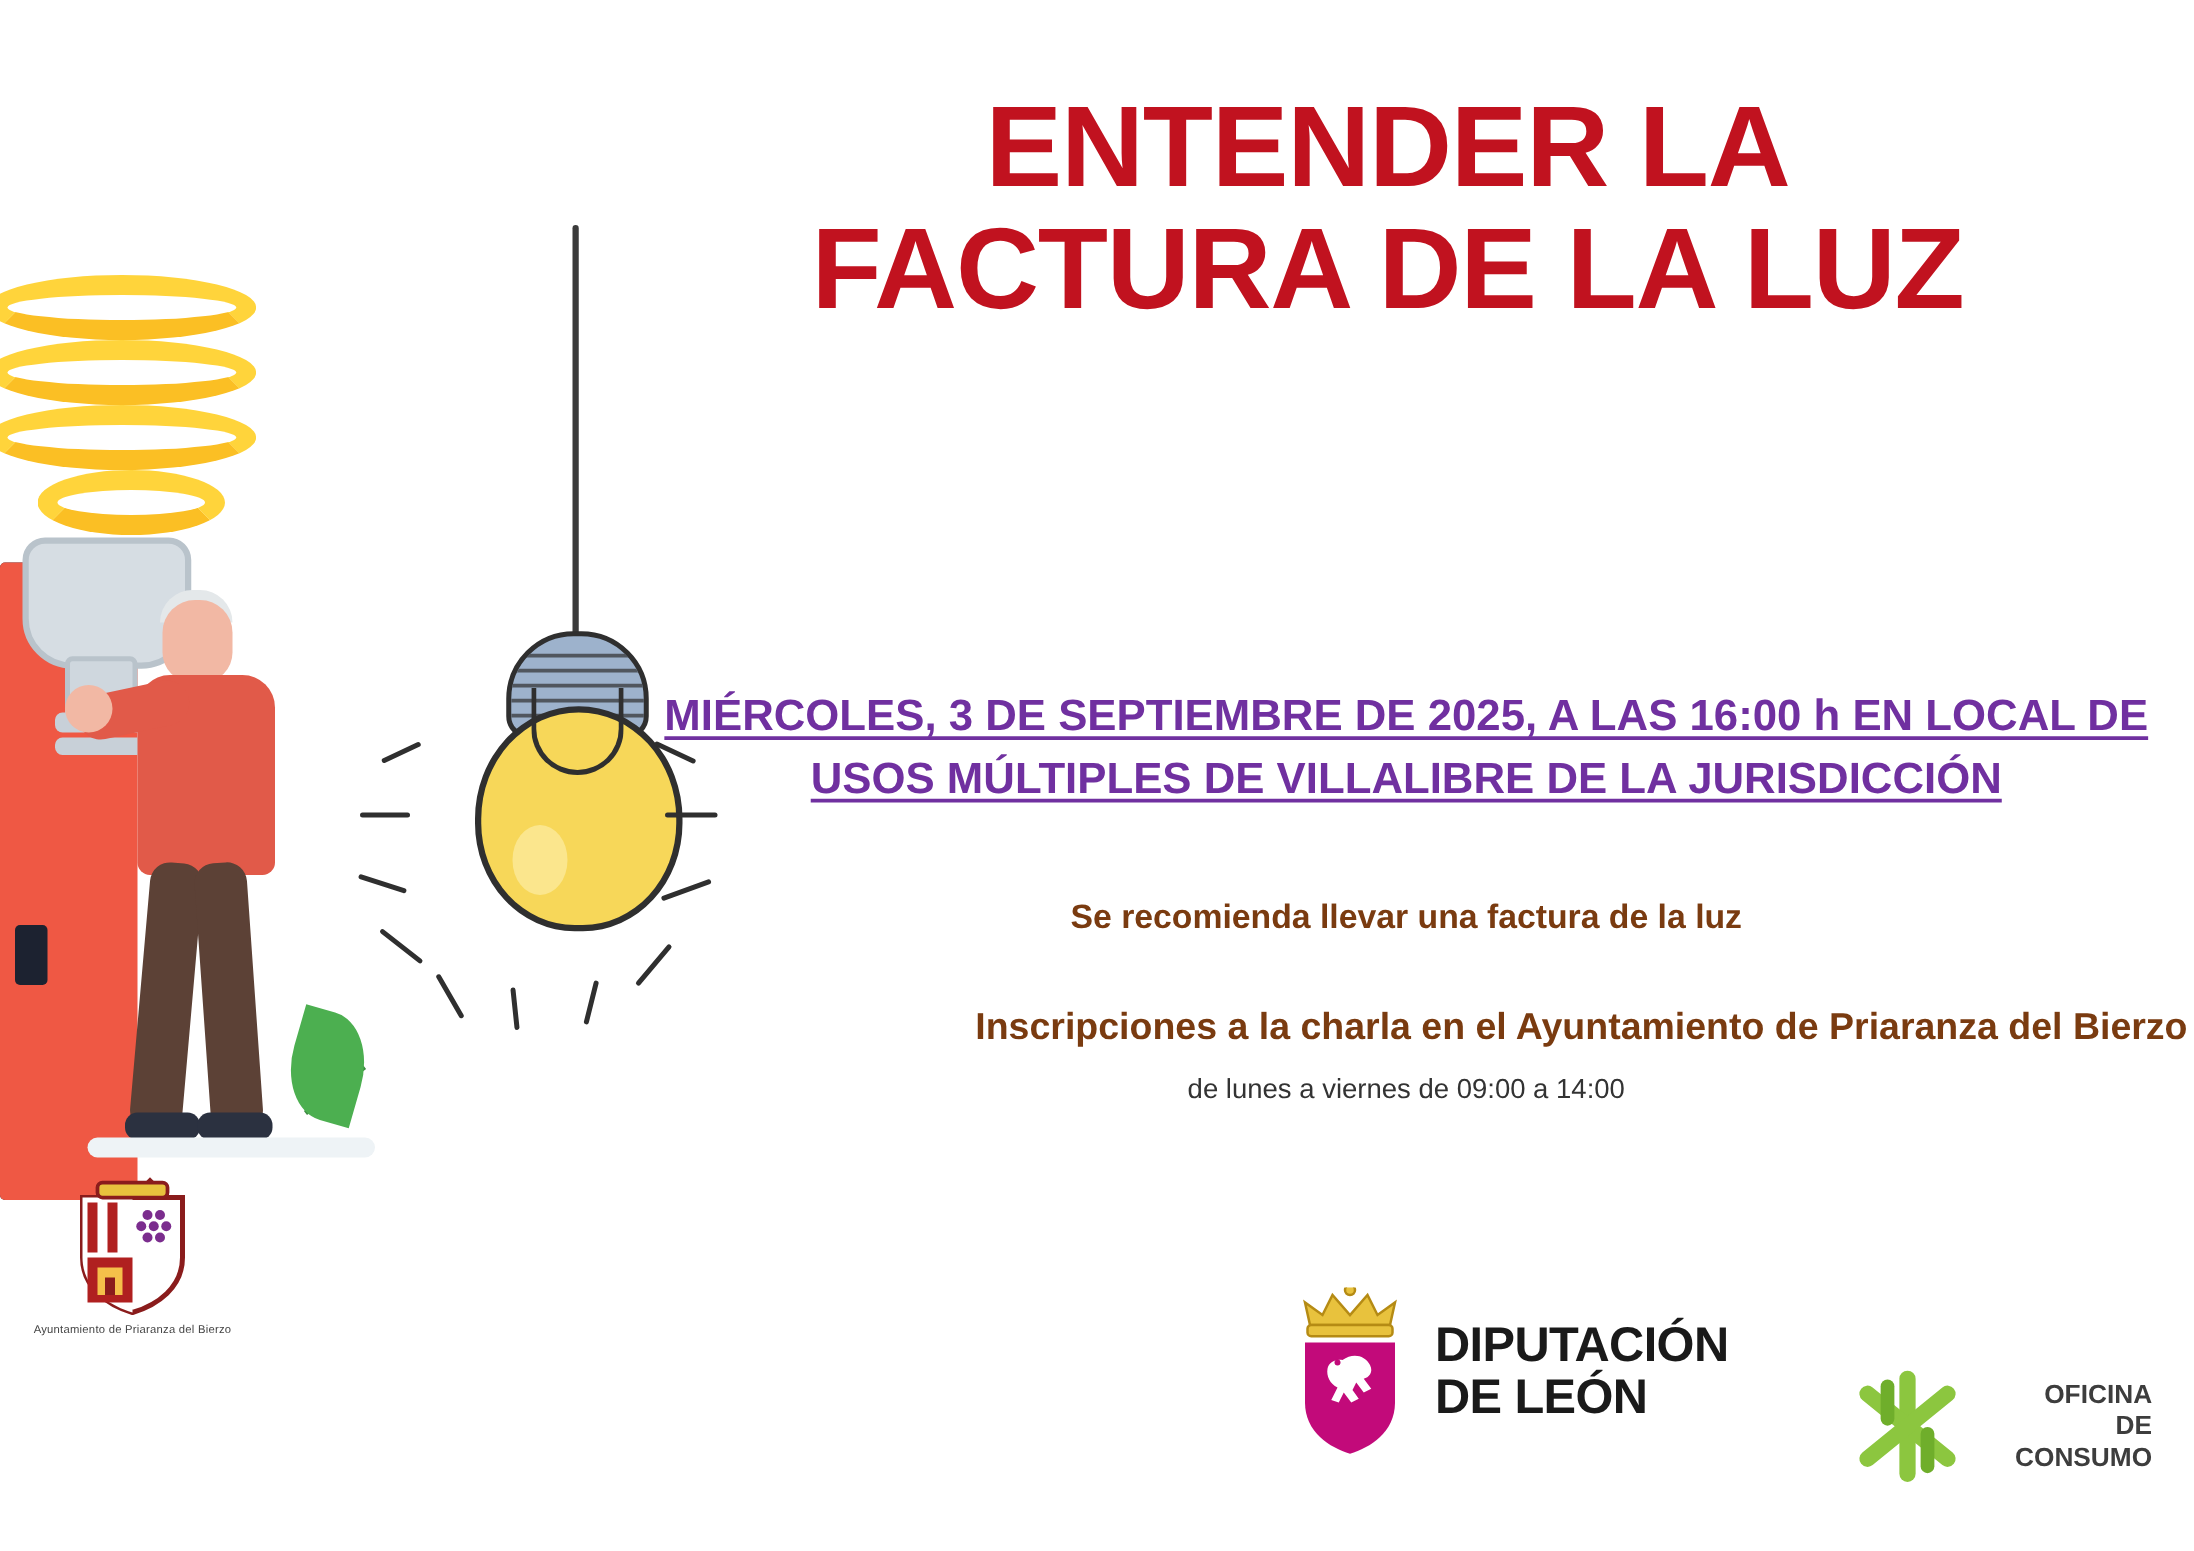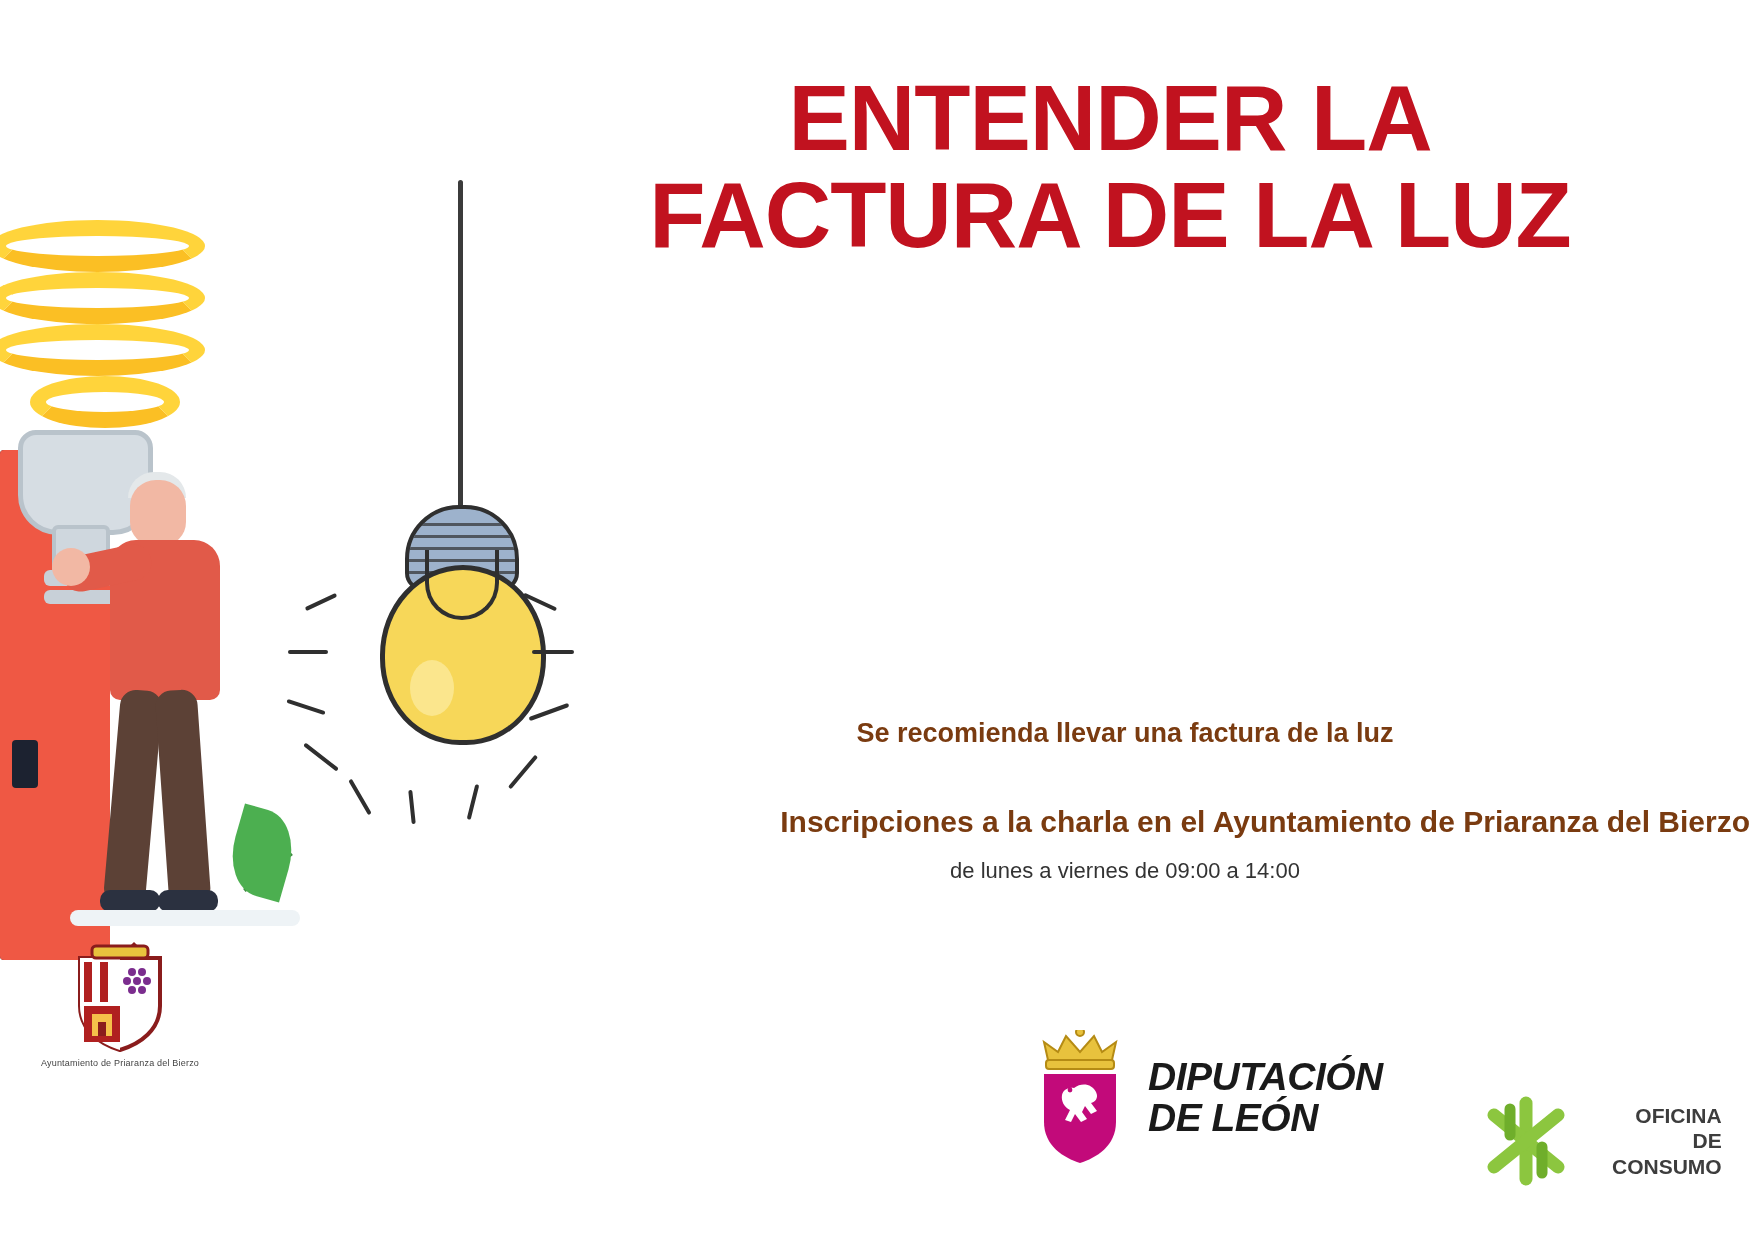--- a/index.html
+++ b/index.html
@@ -362,21 +362,21 @@
     top: 858px;
     width: 1190px;
     text-align: center;
     color: #333333;
     font-size: 22px;
   }
 
   
   .logo-ayto {
     position: absolute;
-    left: 30px;
+    left: 16px;
     top: 940px;
     width: 180px;
     text-align: center;
   }
   .shield {
     width: 92px;
     height: 112px;
     margin: 0 auto;
     position: relative;
   }
@@ -387,21 +387,20 @@
     letter-spacing: .2px;
   }
 
   .logo-diputacion {
     position: absolute;
     left: 1030px;
     top: 1030px;
     display: flex;
     align-items: center;
     gap: 18px;
-    font-style: italic;
   }
   .dip-shield {
     width: 100px;
     height: 135px;
     position: relative;
   }
   .dip-text {
     color: #1a1a1a;
     font-weight: bold;
     font-size: 39px;
@@ -495,20 +494,21 @@
     <div class="ray" style="left:262px; top:470px; width:42px;"></div>
     <div class="ray" style="left:252px; top:420px; width:36px; transform:rotate(25deg);"></div>
   </div>
 
   <div class="title">
     <span>ENTENDER LA</span>
     <span class="line2">FACTURA DE LA LUZ</span>
   </div>
 
 
+  <div class="when">MIÉRCOLES, 3 DE SEPTIEMBRE DE 2025, A LAS 16:00 h EN LOCAL DE USOS MÚLTIPLES DE VILLALIBRE DE LA JURISDICCIÓN</div>
 
   <div class="advice">Se recomienda llevar una factura de la luz</div>
 
   <div class="signup">Inscripciones a la charla en el Ayuntamiento de Priaranza del Bierzo</div>
 
   <div class="hours">de lunes a viernes de 09:00 a 14:00</div>
 
   <div class="logo-ayto">
     <div class="shield">
       <svg width="92" height="112" viewBox="0 0 92 112">

